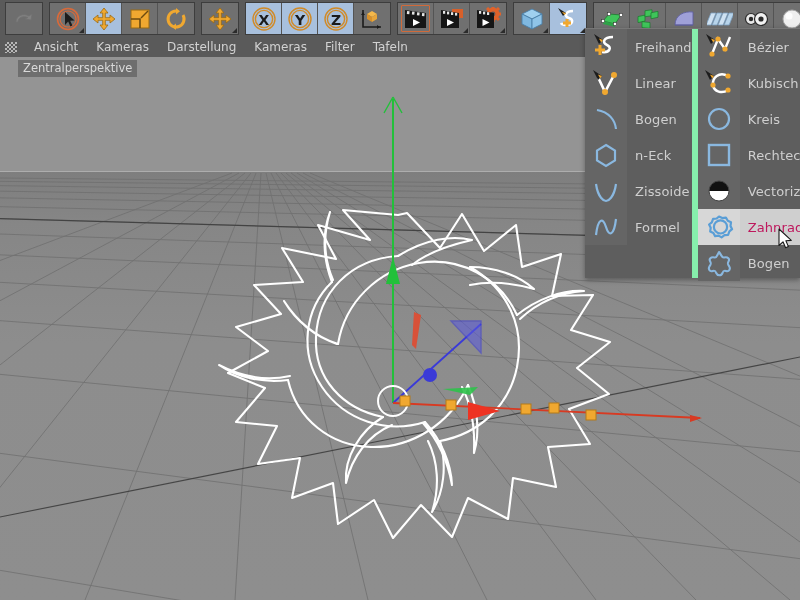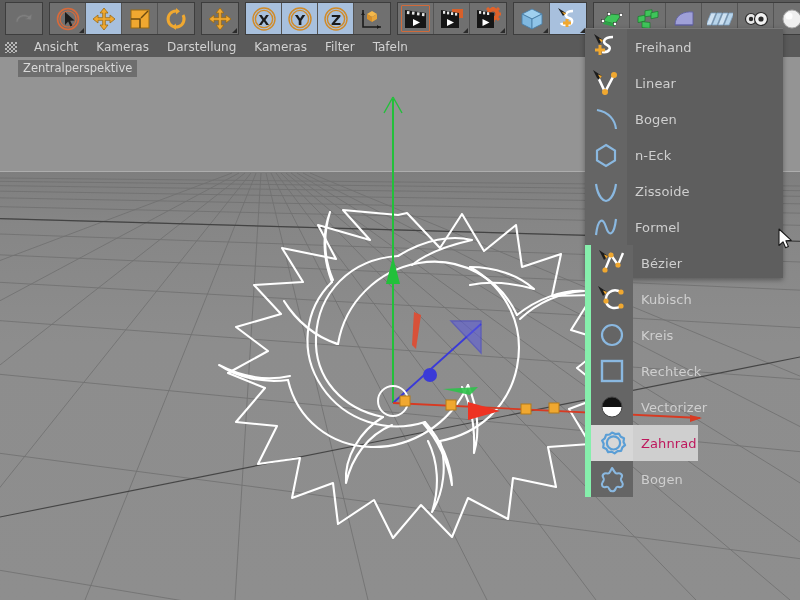--- a/index.html
+++ b/index.html
@@ -75,26 +75,25 @@
   .vp-menu .mi{padding:0 9px;line-height:20px;white-space:nowrap;}
   .vp-tag{
     position:absolute;left:18px;top:60px;
     background:#6e6e6e;color:#d9d9d9;
     font-size:11.5px;padding:1px 5px 2px 5px;
     white-space:nowrap;
   }
 
   
   .palette{
-    position:absolute;left:585px;top:28px;width:198px;height:249px;
+    position:absolute;left:585px;top:28px;width:215px;height:249px;
     background:#5e5e5e;
     border-top:1px solid #777;
     display:flex;
     box-shadow:0 2px 5px rgba(0,0,0,.35);
-    flex-direction:column;
   }
   .pal-col{width:107px;display:flex;flex-direction:column;position:relative;}
   .pal-col+.pal-col{border-left:6px solid #86efac;}
   .pal-row{
     height:36px;display:flex;align-items:center;position:relative;
   }
   .pal-row .ico{
     width:42px;height:36px;flex:0 0 auto;
     display:flex;align-items:center;justify-content:center;
     background:#656565;

